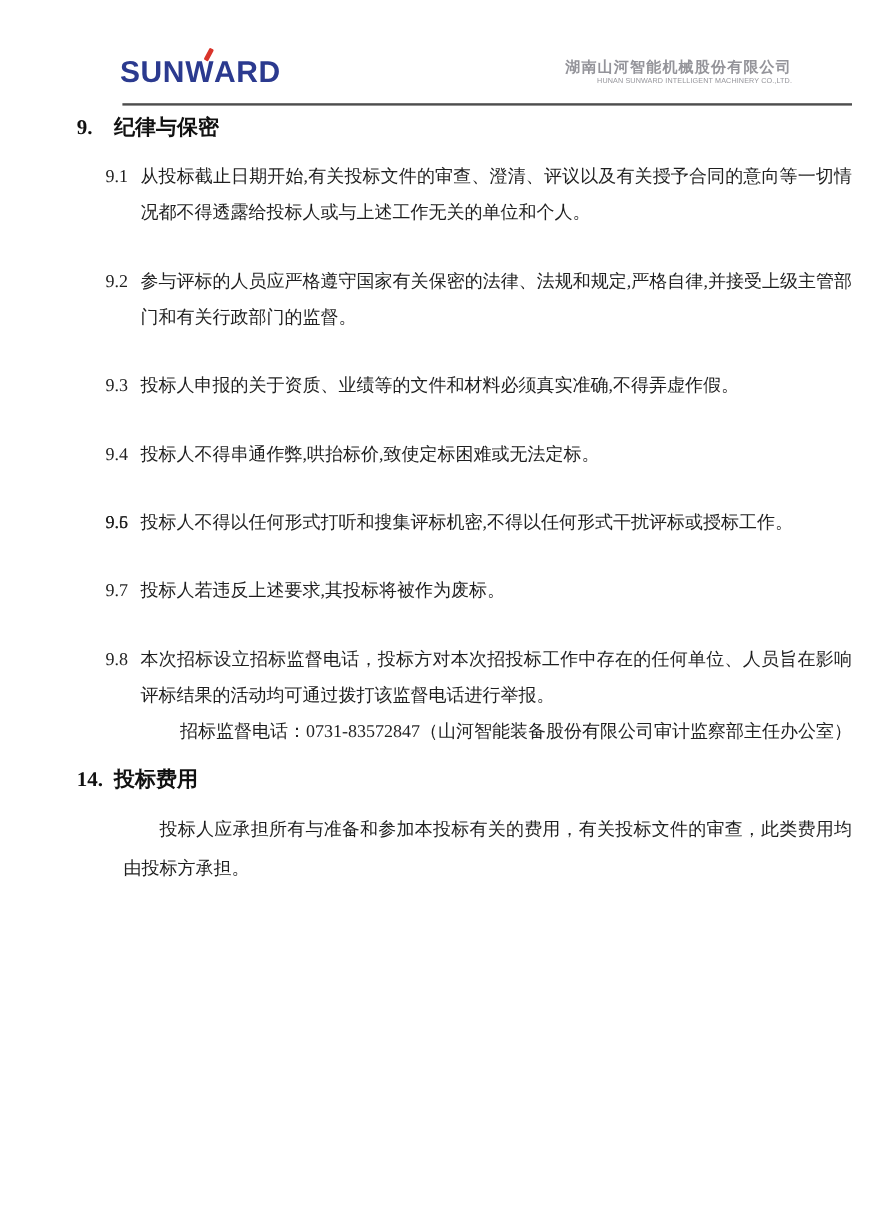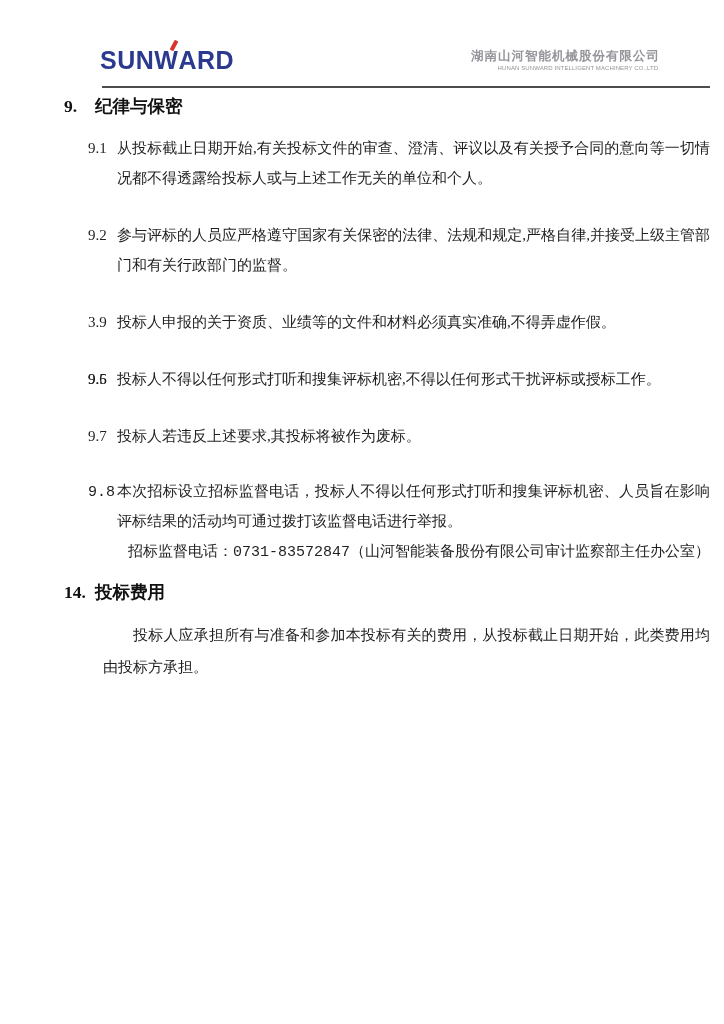--- a/index.html
+++ b/index.html
@@ -86,21 +86,21 @@
     font-size: 15px;
     line-height: 30px;
     text-align: justify;
   }
   .clause {
     position: relative;
     padding-left: 53px;
     margin-bottom: 27px;
   }
   .clause .num { position: absolute; left: 24px; top: 0; }
-  .clause-last { margin-bottom: 0; font-family: Liberation Mono, monospace; }
+  .clause-last { margin-bottom: 0; }
   .phone-line { margin-left: -7px; text-align: right; }
 
   .para {
     margin-left: 39px;
     margin-top: 16px;
     text-indent: 30px;
     font-size: 15px;
     line-height: 32px;
     text-align: justify;
   }
@@ -142,44 +142,48 @@
     <div class="clauses">
       <div class="clause">
         <span class="num">9.1</span>
         <span>从投标截止日期开始,有关投标文件的审查、澄清、评议以及有关授予合同的意向等一切情况都不得透露给投标人或与上述工作无关的单位和个人。</span>
       </div>
       <div class="clause">
         <span class="num">9.2</span>
         <span>参与评标的人员应严格遵守国家有关保密的法律、法规和规定,严格自律,并接受上级主管部门和有关行政部门的监督。</span>
       </div>
       <div class="clause">
-        <span class="num">3.9</span>
+        <span class="num">9.3</span>
         <span>投标人申报的关于资质、业绩等的文件和材料必须真实准确,不得弄虚作假。</span>
+      </div>
+      <div class="clause">
+        <span class="num">9.4</span>
+        <span>投标人不得串通作弊,哄抬标价,致使定标困难或无法定标。</span>
       </div>
       <div class="clause">
         <span class="num">9.5</span>
       </div>
       <div class="clause">
         <span class="num">9.6</span>
         <span>投标人不得以任何形式打听和搜集评标机密,不得以任何形式干扰评标或授标工作。</span>
       </div>
       <div class="clause">
         <span class="num">9.7</span>
         <span>投标人若违反上述要求,其投标将被作为废标。</span>
       </div>
       <div class="clause clause-last">
         <span class="num">9.8</span>
-        <span>本次招标设立招标监督电话，投标人不得以任何形式打听和搜集评标机密、人员旨在影响评标结果的活动均可通过拨打该监督电话进行举报。</span>
+        <span>本次招标设立招标监督电话，投标方对本次招投标工作中存在的任何单位、人员旨在影响评标结果的活动均可通过拨打该监督电话进行举报。</span>
         <div class="phone-line">招标监督电话：0731-83572847（山河智能装备股份有限公司审计监察部主任办公室）</div>
       </div>
     </div>
 
     <div class="section-heading heading-10">
       <span class="sec-num">14.</span>
       <span>投标费用</span>
     </div>
 
-    <div class="para">投标人应承担所有与准备和参加本投标有关的费用，从投标截止日期开始，此类费用均由投标方承担。</div>
+    <div class="para">投标人应承担所有与准备和参加本投标有关的费用，有关投标文件的审查，此类费用均由投标方承担。</div>
 
   </div>
 
 
 </div>
 
 </body></html>

